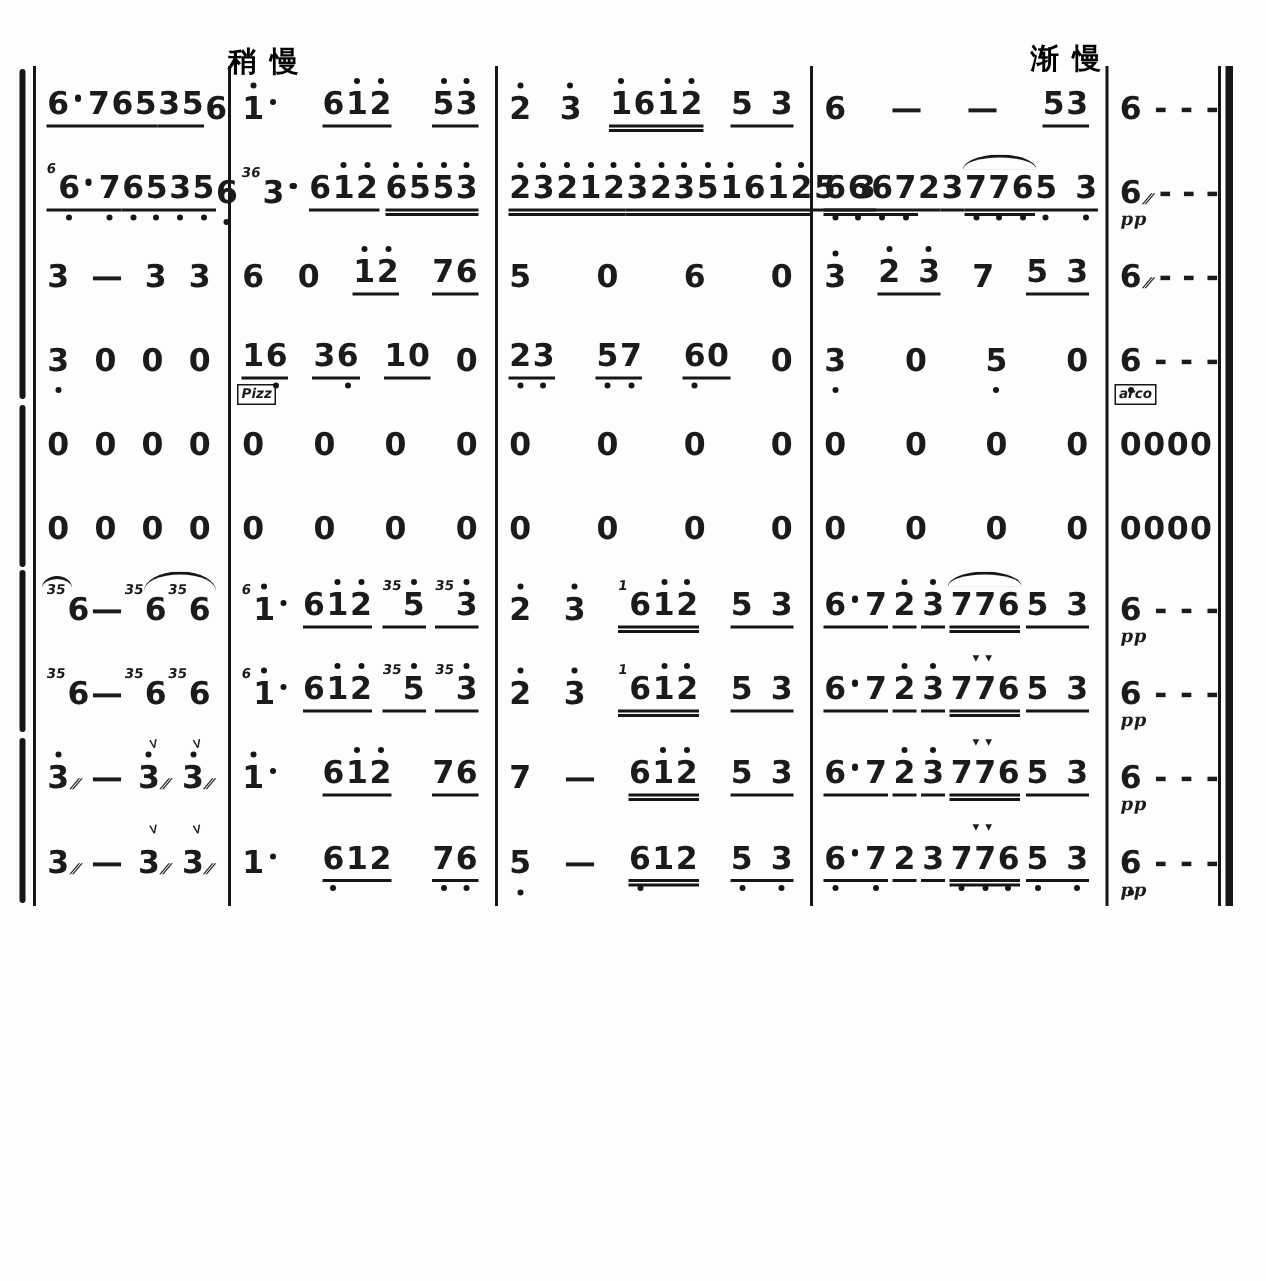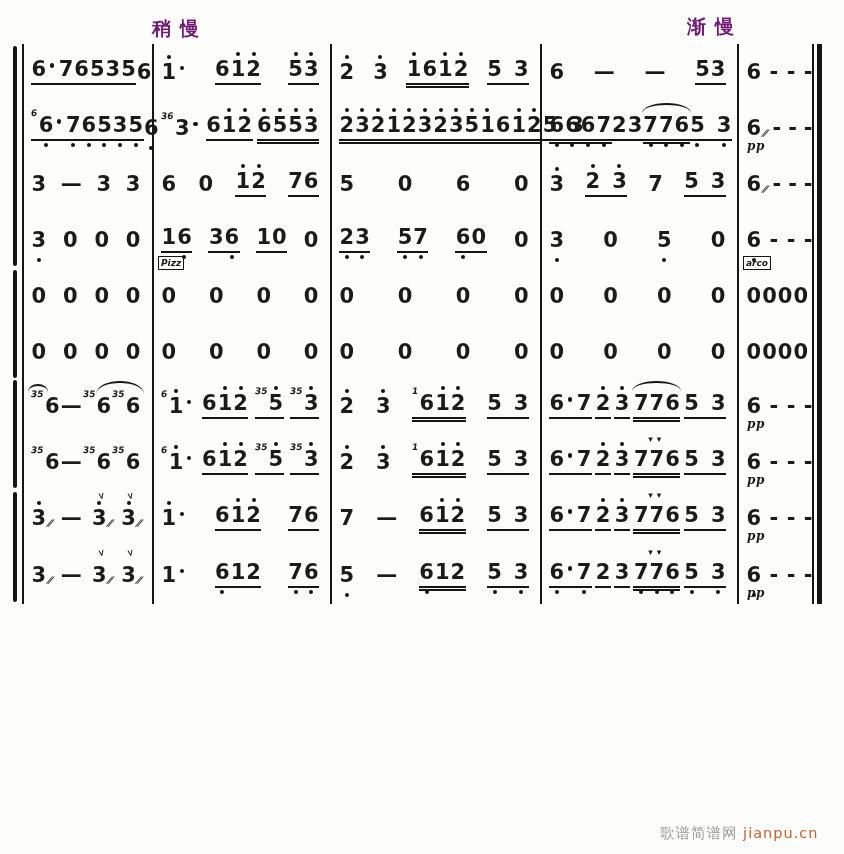--- a/index.html
+++ b/index.html
@@ -1,21 +1,21 @@
 <!DOCTYPE html>
 <html><head>
 <meta charset="utf-8">
 <style>
   html,body{margin:0;padding:0;background:#e8e8e8;}
   .page{
     position:relative;width:844px;height:854px;background:#fdfdfb;
     font-family:"DejaVu Sans",sans-serif;color:#1b1b1b;overflow:hidden;
   }
   
-  .tempo{position:absolute;font:700 19px "DejaVu Sans",sans-serif;letter-spacing:9px;color:#701a75;}
+  .tempo{position:absolute;font:700 19px "DejaVu Sans",sans-serif;letter-spacing:9px;color:#000000;margin-top:12px;}
   .tempo-left{left:152px;top:16px;}
   .tempo-right{left:687px;top:14px;}
   
   .score{position:absolute;left:22px;top:44px;width:802px;height:560px;}
   .bar{position:absolute;top:0;bottom:0;width:2px;background:#161616;}
   .bar-thick{position:absolute;top:0;bottom:0;width:5px;background:#161616;}
   .brk{position:absolute;left:-9px;width:4px;background:#161616;border-radius:2px;}
   
   .srow{position:absolute;left:0;width:100%;height:52px;display:flex;}
   .measure{display:flex;align-items:center;justify-content:space-between;
@@ -930,19 +930,14 @@
               <span class="ch"><span class="d">-</span></span>
             </span>
             <span class="tok">
               <span class="ch"><span class="d">-</span></span>
             </span>
           </div>
         </div>
       </div>
   </div>
 
-  <div class="wm">
-    <span class="wm-cn">歌谱简谱网</span>
-    <span> </span>
-    <span class="wm-en">jianpu.cn</span>
-  </div>
 
 </div>
 
 </body></html>

